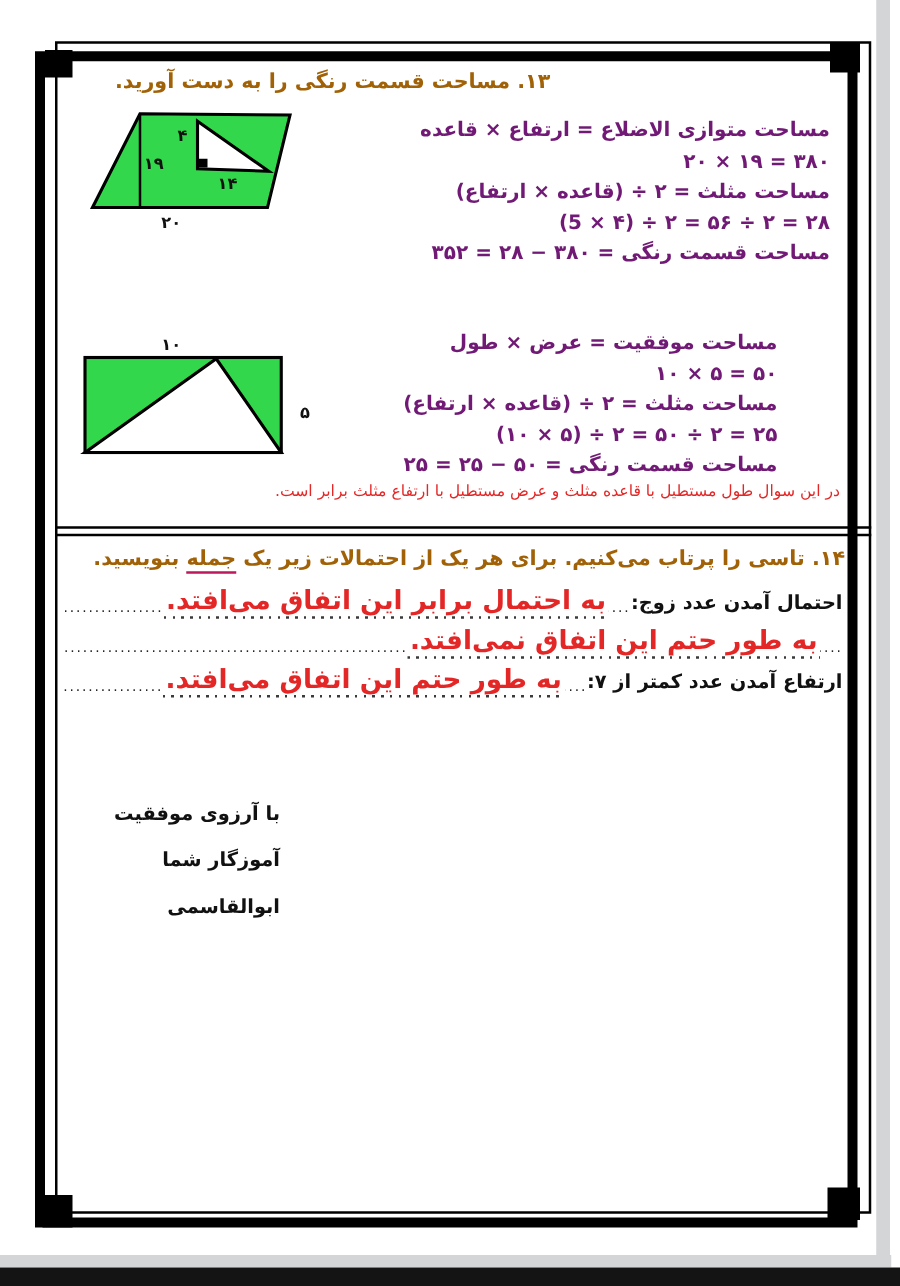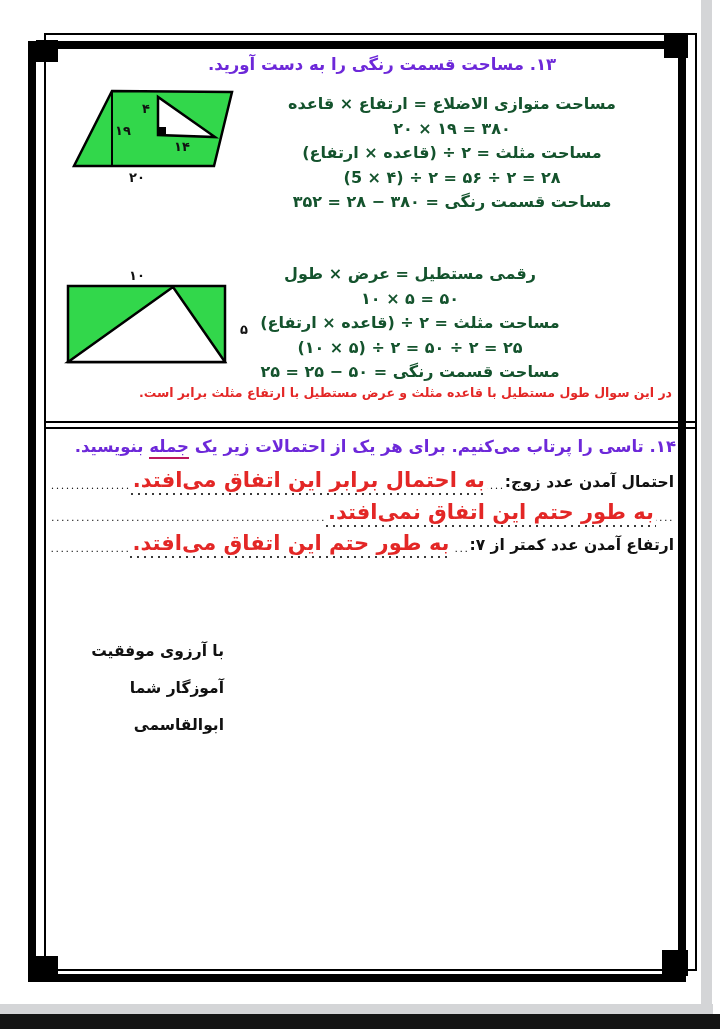--- a/index.html
+++ b/index.html
@@ -17,37 +17,37 @@
   
   .frame-thin  { position:absolute; left:44px; top:33px; width:653px; height:938px; border:2px solid #000; }
   .frame-thick { position:absolute; left:28px; top:41px; width:658px; height:941px; border:8px solid #000; }
   .corner { position:absolute; background:#000; }
   .corner.tl { left:36px;  top:40px;  width:22px; height:22px; }
   .corner.tr { left:664px; top:34px;  width:24px; height:24px; }
   .corner.bl { left:34px;  top:956px; width:24px; height:26px; }
   .corner.br { left:662px; top:950px; width:26px; height:26px; }
 
   .q-header {
-    position:absolute; right:48px; width:580px; direction:rtl; text-align:center;
-    color:#6d28d9; font-weight:bold; font-size:16.5px; white-space:nowrap;
+    position:absolute; right:48px; width:580px; direction:rtl; text-align:left;
+    color:#a16207; font-weight:bold; font-size:16.5px; white-space:nowrap;
   }
   #q13-header { top:55px; }
   #q14-header { top:437px; right:44px; }
   .u-word { border-bottom:2px solid #be185d; padding-bottom:1px; }
 
   .formulas {
-    position:absolute; direction:rtl; text-align:center; color:#14532d;
+    position:absolute; direction:rtl; text-align:right; color:#701a75;
     font-weight:bold; font-size:16px; line-height:24.5px;
   }
   #p-formulas { left:240px; top:92px;  width:424px; }
   #r-formulas { left:198px; top:262px; width:424px; }
   .formula-line { white-space:nowrap; }
   .note-line {
     position:absolute; left:226px; top:385px; width:446px;
-    direction:rtl; text-align:right; color:#e32726; font-weight:bold;
+    direction:rtl; text-align:right; color:#e32726; font-weight:normal;
     font-size:12.5px; white-space:nowrap;padding-left:28px;
   }
 
   .separator {
     position:absolute; left:44px; top:421px; width:653px; height:8px;
     border-top:2px solid #000; border-bottom:2px solid #000;
   }
 
   .ans-row {
     position:absolute; left:50px; right:46px; height:26px;
@@ -115,21 +115,21 @@
   </div>
 
   <svg class="fig" id="fig-rectangle" width="200" height="105" viewBox="0 0 200 105">
     <rect x="13" y="21" width="157" height="76" stroke="#000" stroke-width="2.5" fill="#32d74b"></rect>
     <polygon points="13,97 118,22 170,97" fill="#ffffff" stroke="#000" stroke-width="2.5"></polygon>
     <text x="82" y="15" text-anchor="middle">۱۰</text>
     <text x="189" y="69" text-anchor="middle">۵</text>
   </svg>
 
   <div class="formulas" id="r-formulas">
-    <div class="formula-line">رقمی مستطیل = عرض × طول</div>
+    <div class="formula-line">مساحت موفقیت = عرض × طول</div>
     <div class="formula-line">۵۰ = ۵ × ۱۰</div>
     <div class="formula-line">مساحت مثلث = ۲ ÷ (قاعده × ارتفاع)</div>
     <div class="formula-line">۲۵ = ۲ ÷ ۵۰ = ۲ ÷ (۵ × ۱۰)</div>
     <div class="formula-line">مساحت قسمت رنگی = ۵۰ − ۲۵ = ۲۵</div>
   </div>
   <div class="note-line">در این سوال طول مستطیل با قاعده مثلث و عرض مستطیل با ارتفاع مثلث برابر است.</div>
 
   <div class="separator"></div>
 
   <div class="q-header" id="q14-header">

